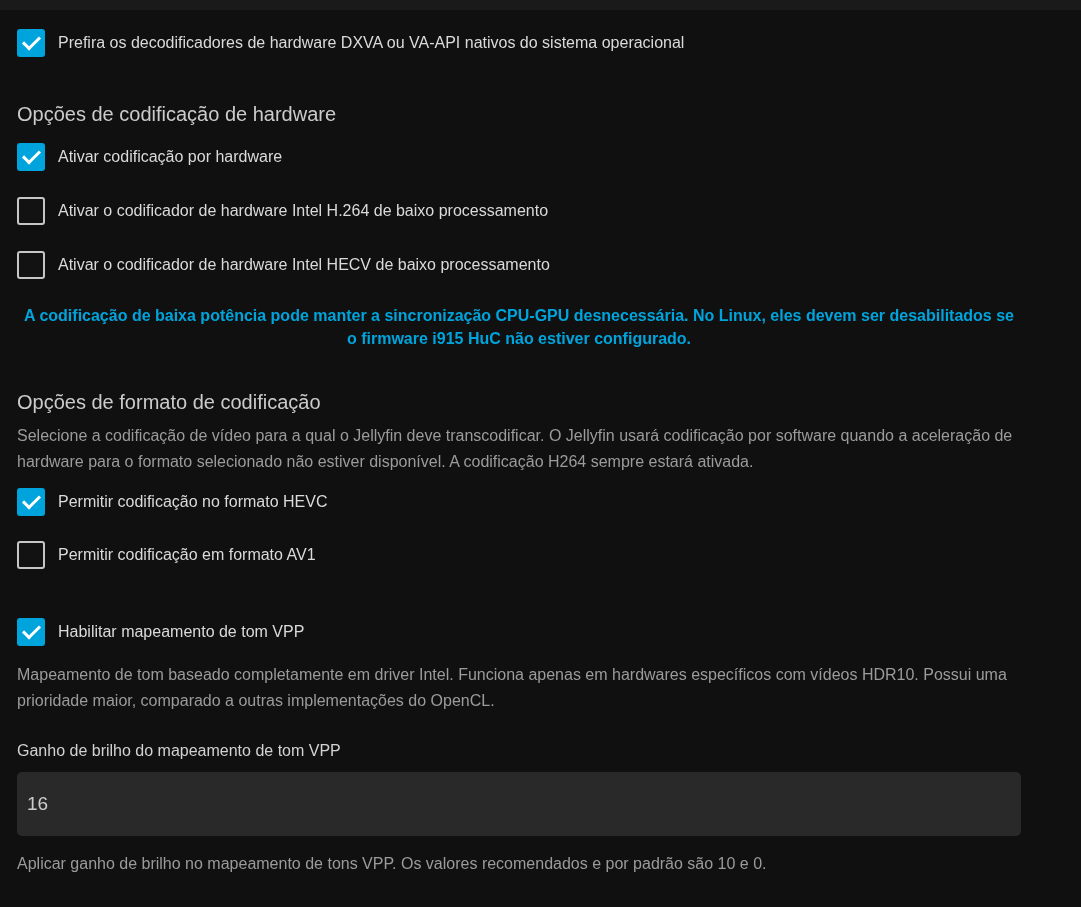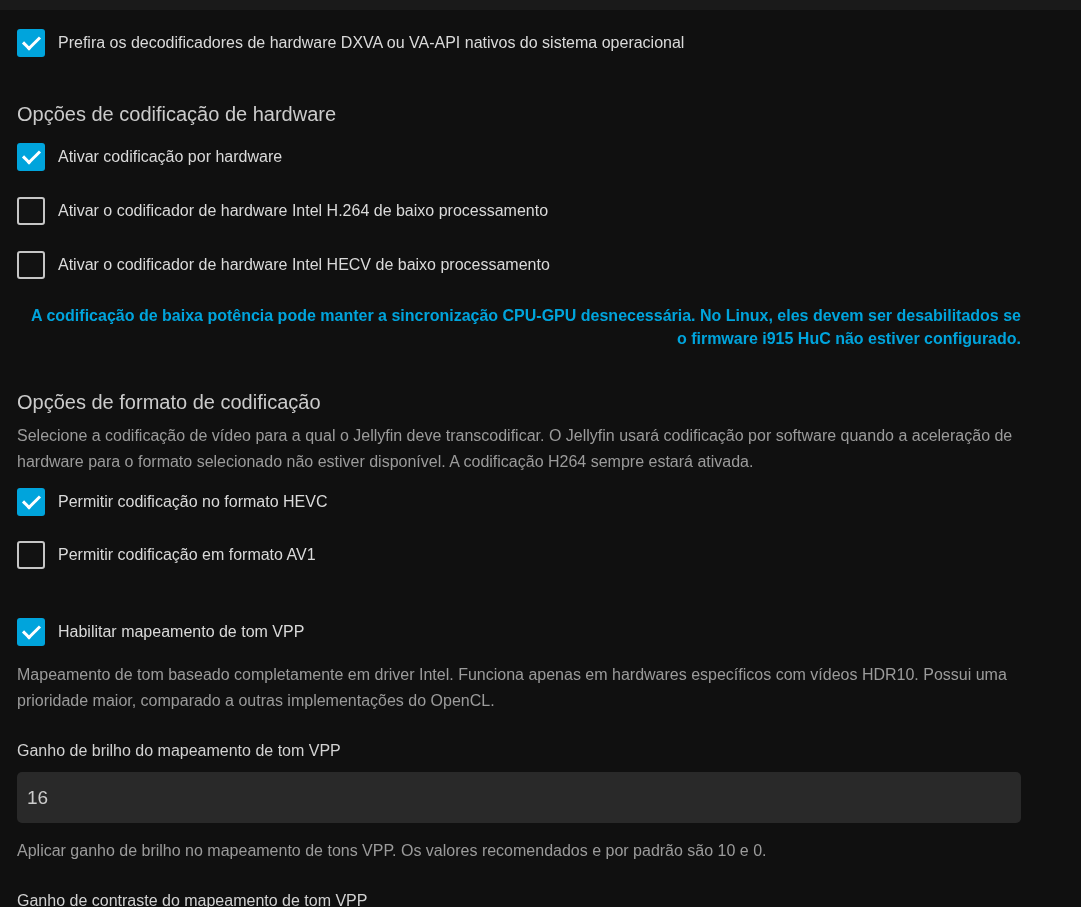--- a/index.html
+++ b/index.html
@@ -66,31 +66,31 @@
   p.field-desc {
     font-size: 16px;
     color: #9b9b9b;
     line-height: 26px;
   }
   .warning-text {
     font-size: 16px;
     font-weight: 700;
     color: var(--accent, #00a4dc);
     line-height: 23px;
-    text-align: right;
+    text-align: center;
   }
   .input-label {
     font-size: 16px;
     color: #d2d2d2;
     line-height: 22px;
   }
   input.text-input {
     display: block;
     width: 100%;
-    height: 51px;
+    height: 64px;
     background: #292929;
     border: none;
     outline: none;
     border-radius: 5px;
     color: #cccccc;
     font-size: 19px;
     font-family: "Liberation Sans", "DejaVu Sans", sans-serif;
     padding: 0 10px;
   }
   

